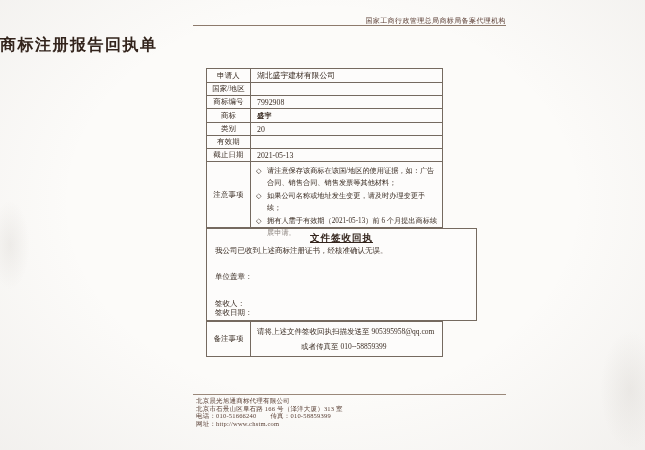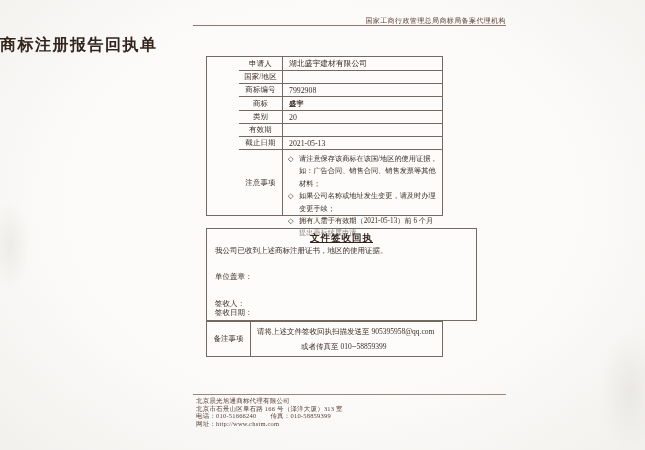--- a/index.html
+++ b/index.html
@@ -21,21 +21,21 @@
     text-align:right;font-size:7px;letter-spacing:0.4px;color:#5d4037;
   }
   .header-rule{position:absolute;left:193px;top:25px;width:313px;height:1px;background:#8d7a6c;}
   .doc-title{
     position:absolute;left:0;top:35px;width:630px;text-align:left;
     font-size:16px;font-weight:bold;letter-spacing:1.5px;color:#33241c;
   }
 
   
   .tbl{position:absolute;left:206px;width:237px;border:1px solid #756a60;box-sizing:border-box;background:rgba(255,255,255,0.4);}
-  .info-tbl{top:56px;padding-left:32px;}
+  .info-tbl{top:68px;}
   .trow{display:flex;border-top:1px solid #756a60;box-sizing:border-box;}
   .trow:first-child{border-top:none;}
   .tlabel{
     width:44px;flex:none;border-right:1px solid #756a60;box-sizing:border-box;
     display:flex;align-items:center;justify-content:center;
     font-size:7.4px;letter-spacing:0.2px;
   }
   .tvalue{flex:1;display:flex;align-items:center;padding-left:6px;font-size:7.8px;}
   .trow.h13{height:13px;}
   .trow.h14{height:14px;}
@@ -124,21 +124,21 @@
       <div class="note-item">
         <span class="bullet">◇</span>
         <span>拥有人需于有效期（2021-05-13）前 6 个月提出商标续展申请。</span>
       </div>
     </div>
   </div>
 </div>
 
 <div class="receipt-box">
   <div class="receipt-title">文件签收回执</div>
-  <div class="receipt-text" style="top:17px;">我公司已收到上述商标注册证书，地区的使用证据。</div>
+  <div class="receipt-text" style="top:17px;">我公司已收到上述商标注册证书，经核准确认无误。</div>
   <div class="receipt-text" style="top:43px;">单位盖章：</div>
   <div class="receipt-text" style="top:70px;">签收人：</div>
   <div class="receipt-text" style="top:79px;">签收日期：</div>
 </div>
 
 <div class="remarks-tbl">
   <div class="remarks-label">备注事项</div>
   <div class="remarks-value">
     <div class="remarks-line1">请将上述文件签收回执扫描发送至 905395958@qq.com</div>
     <div class="remarks-line2">或者传真至 010--58859399</div>

